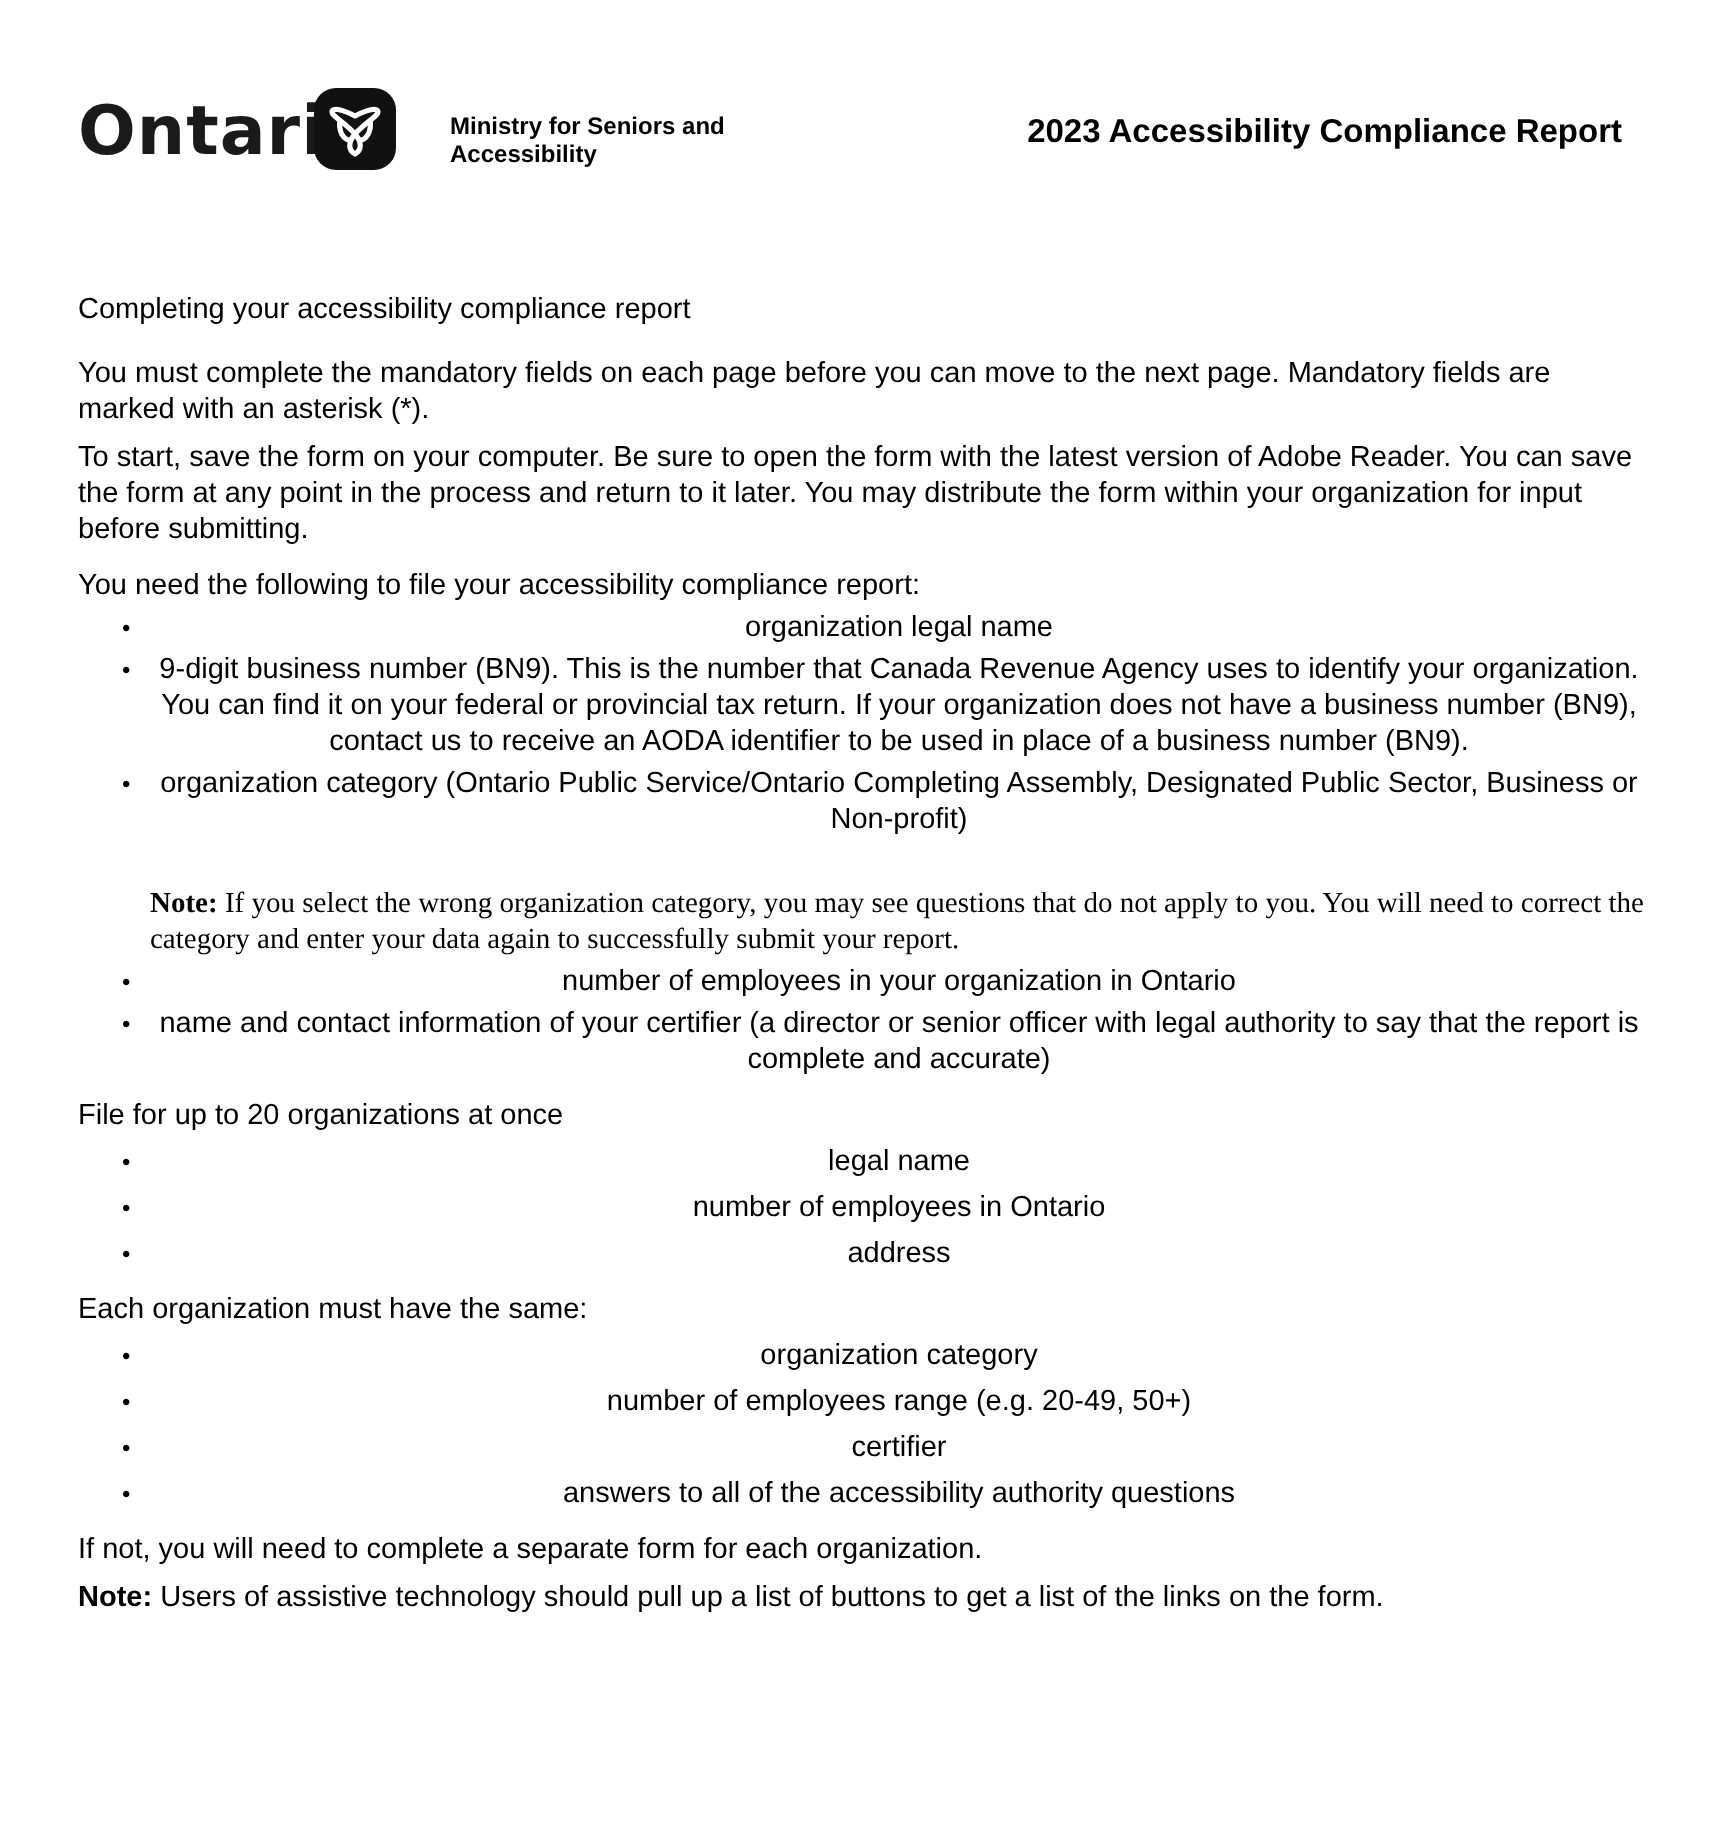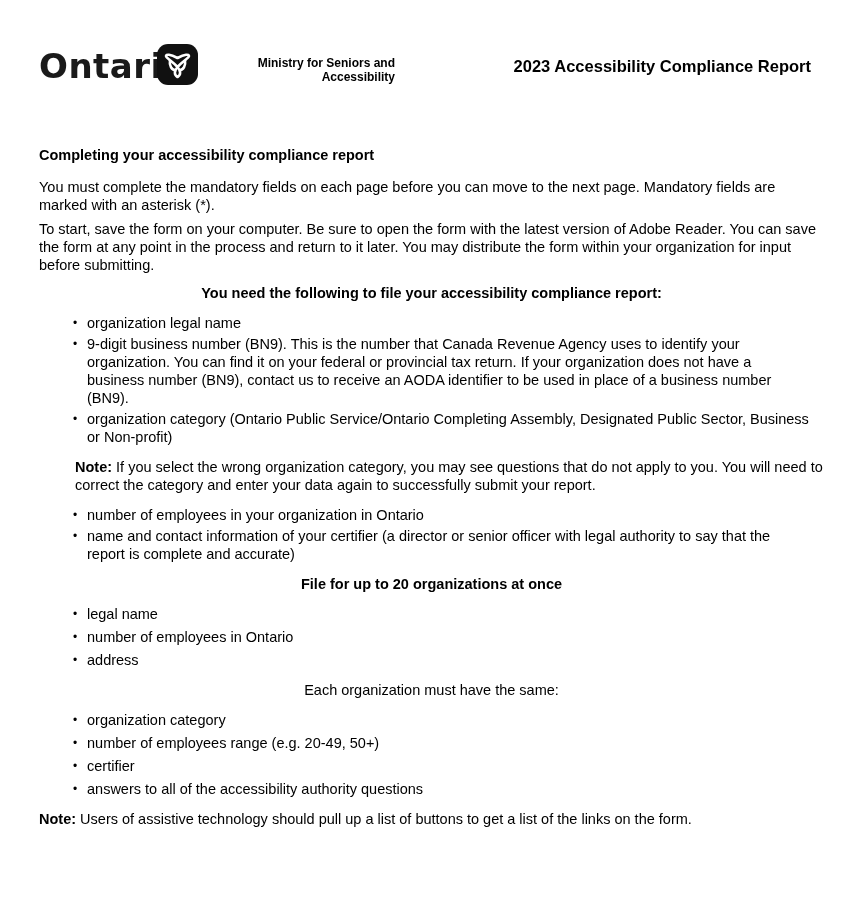--- a/index.html
+++ b/index.html
@@ -2,34 +2,34 @@
 <html><head>
 <meta charset="utf-8">
 <style>
   html, body { margin:0; padding:0; background:#ffffff; }
   body { width:856px; height:922px; position:relative; overflow:hidden;
          font-family:"Liberation Sans", sans-serif; color:#000; }
   .header { position:absolute; left:0; top:0; width:856px; height:110px; }
   .logo-word { position:absolute; left:39px; top:46px; font-size:34px; font-weight:bold;
                letter-spacing:0.5px; line-height:40px; color:#1a1a1a; font-family:"DejaVu Sans", sans-serif; }
   .logo-mark { position:absolute; left:157px; top:44px; width:41px; height:41px; }
-  .ministry { position:absolute; left:225px; top:56px; font-size:12px; font-weight:bold; line-height:14px; width:170px;text-align:right; }
+  .ministry { position:absolute; left:225px; top:56px; font-size:12px; font-weight:bold; line-height:14px; width:170px; }
   .report-title { position:absolute; right:45px; top:56px; font-size:16.5px; font-weight:bold; line-height:20px; }
   .content { position:absolute; left:39px; top:146px; width:785px; font-size:14.5px; line-height:18px; }
-  h2 { font-size:14.5px; font-weight:bold; margin:0; line-height:18px; }
+  h2 { font-size:14.5px; font-weight:normal; margin:0; line-height:18px; }
   p { margin:0; }
   .mt14 { margin-top:14px; }
   .mt6 { margin-top:6px; }
-  .mt10 { margin-top:10px;text-align:center; }
+  .mt10 { margin-top:10px; }
   .mt4 { margin-top:4px; }
-  ul { list-style:none; margin:12px; padding:0 0 0 36px; }
+  ul { list-style:none; margin:0; padding:0 0 0 36px;text-align:center; }
   ul li { position:relative; margin-top:3px; }
   ul li::before { content:"•"; position:absolute; left:-14px; top:0; font-size:12px; }
   ul.spaced li { margin-top:5px; }
-  .note-block { padding-left:36px; margin-top:3px; }
+  .note-block { padding-left:36px; margin-top:24px;font-family:Liberation Serif, serif; }
   b { font-weight:bold; }
 </style>
 </head>
 <body>
 
 <div class="header">
   <div class="logo-word">Ontario</div>
   <svg class="logo-mark" viewBox="0 0 41 41">
     <rect x="0" y="0" width="41" height="41" rx="11" fill="#111"></rect>
     <g fill="none" stroke="#fff" stroke-width="2.6" stroke-linejoin="round">
@@ -68,14 +68,15 @@
     <li>number of employees in Ontario</li>
     <li>address</li>
   </ul>
   <p class="mt10">Each organization must have the same:</p>
   <ul class="spaced">
     <li>organization category</li>
     <li>number of employees range (e.g. 20-49, 50+)</li>
     <li>certifier</li>
     <li>answers to all of the accessibility authority questions</li>
   </ul>
+  <p class="mt10">If not, you will need to complete a separate form for each organization.</p>
   <p class="mt6"><b>Note:</b><span> Users of assistive technology should pull up a list of buttons to get a list of the links on the form.</span></p>
 </div>
 
 </body></html>

